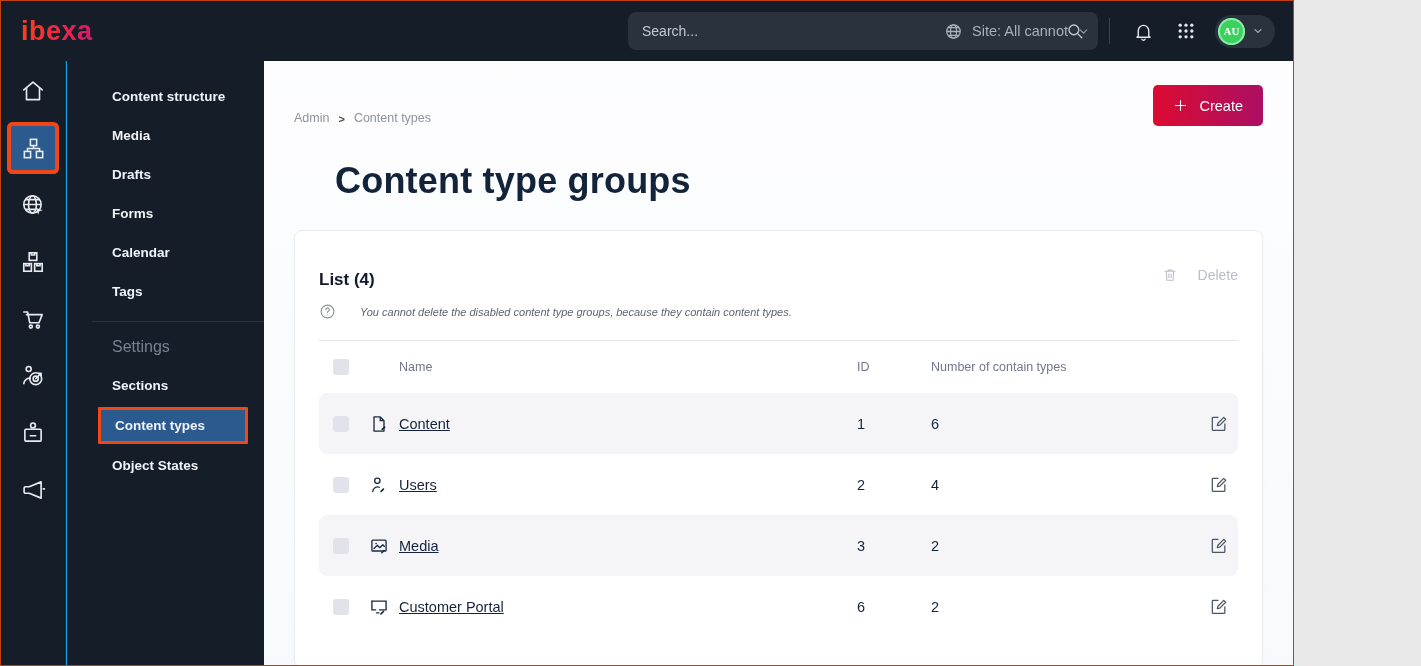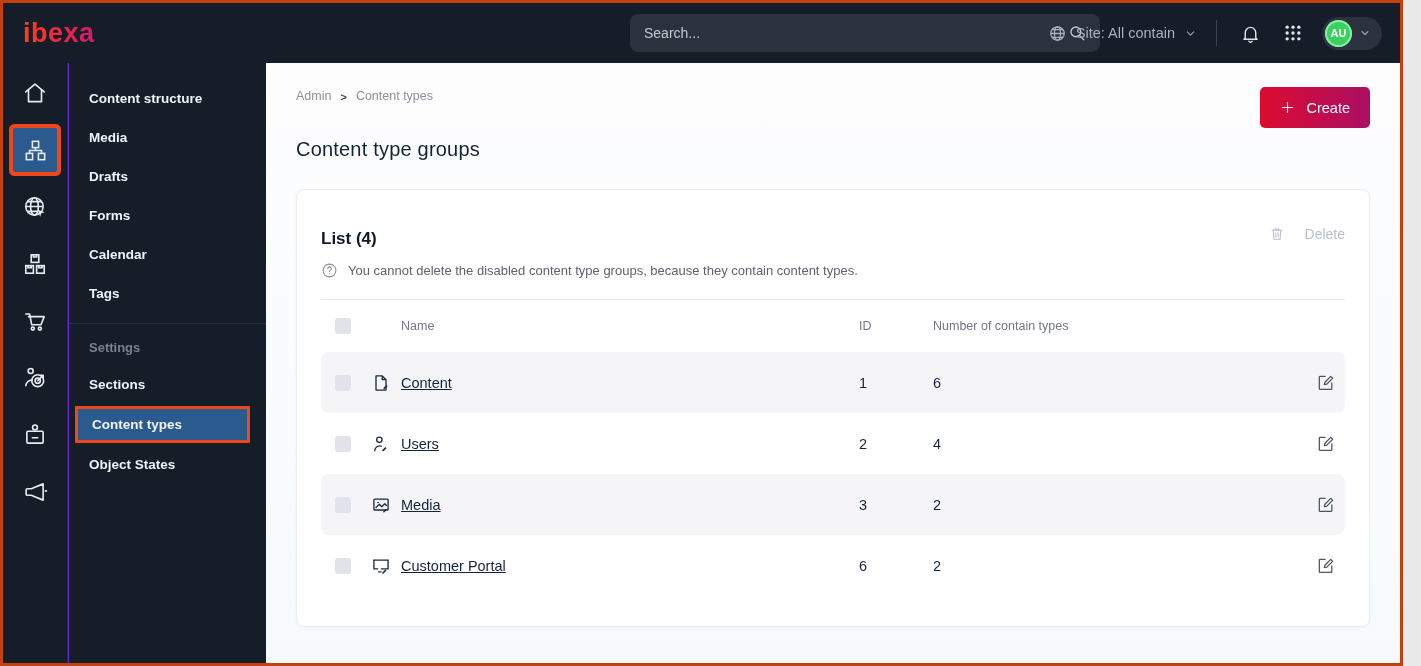--- a/index.html
+++ b/index.html
@@ -1,74 +1,74 @@
 <!DOCTYPE html>
 <html><head>
 <meta charset="utf-8">
 <style>
   * { margin:0; padding:0; box-sizing:border-box; }
   body { background:#e9e9e9; font-family:"Liberation Sans", sans-serif; }
-  .screen { position:relative; width:1403px; height:666px; background:#6d28d9;
-            border:3px solid #c2410c; overflow:hidden; }
+  .screen { position:relative; width:1294px; height:666px; background:#0ea5e9;
+            border:1px solid #c2410c; overflow:hidden; }
 
   
   .topbar { position:absolute; top:0; left:0; right:0; height:60px; background:#151d28; }
   .logo-wrap { position:absolute; left:20px; top:13px; }
   .search { position:absolute; left:627px; top:11px; width:470px; height:38px;
             background:#2a323d; border-radius:8px; display:flex; align-items:center; padding:0 14px; }
   .search input { flex:1; background:transparent; border:none; outline:none;
                   color:#dfe3e8; font-size:14px; font-family:"Liberation Sans", sans-serif; }
   .search input::placeholder { color:#c3c9d1; }
   .top-right { position:absolute; right:18px; top:0; height:60px; display:flex; align-items:center; gap:15px; }
   .site-switcher { display:flex; align-items:center; gap:9px; color:#a9b1bc; font-size:14.5px; cursor:pointer; }
   .v-divider { width:1px; height:26px; background:#3a4450; margin:0 4px; }
   .icon-btn { display:flex; align-items:center; justify-content:center; width:28px; height:28px;
               background:none; border:none; color:#e2e6ea; cursor:pointer; }
   .avatar-pill { display:flex; align-items:center; gap:7px; background:#2a323d;
                  border-radius:17px; padding:3px 11px 3px 3px; cursor:pointer; }
   .avatar { width:27px; height:27px; border-radius:50%; background:#3bd15f;
             color:#ffffff; font-size:11px; font-weight:bold; display:flex;
-            align-items:center; justify-content:center; box-shadow:inset 0 0 0 2px #8cecaa; }
+            align-items:center; justify-content:center; box-shadow:inset 0 0 0 2px #8cecaa;font-family:Liberation Serif, serif; }
   .chev { color:#9aa2ad; display:flex; }
 
   
   .rail { position:absolute; top:60px; left:0; width:65px; bottom:0; background:#151d28;
           border-right:1px solid #242e3a; display:flex; flex-direction:column;
           align-items:center; padding-top:8px; gap:13px; }
   .rail-btn { width:44px; height:44px; display:flex; align-items:center; justify-content:center;
               color:#e8ebf0; background:none; border:none; cursor:pointer; }
   .rail-btn.active { background:#2b5a8f; border-radius:2px; box-shadow:0 0 0 4px #f0471a; }
 
   
   .sidebar { position:absolute; top:60px; left:66px; width:197px; bottom:0;
-             background:#151d28; padding-top:16px; }
+             background:#151d28; padding-top:16px;padding-left:25px; }
   .sb-item { padding:12px 20px; color:#f0f3f7; font-size:13.5px; font-weight:600; cursor:pointer; }
   .sb-divider { height:1px; background:#27313e; margin:10px 0 8px; }
-  .sb-label { padding:8px 20px 10px; color:#78828f; font-size:13px; font-weight:700; }
+  .sb-label { padding:8px 20px 10px; color:#78828f; font-size:16px; font-weight:400; }
   .sb-item.active { background:#2b5a8f; border:3px solid #f0471a;
                     margin:2px 16px 2px 6px; padding:8px 14px; border-radius:1px; }
 
   
   .main { position:absolute; top:60px; left:263px; right:0; bottom:0;
           background:linear-gradient(180deg,#fdfdfe 0%,#f7fafd 100%);
           padding:26px 30px; overflow:hidden; }
-  .breadcrumb { display:flex; align-items:flex-end; gap:9px; font-size:12.5px; color:#8d929c; }
+  .breadcrumb { display:flex; align-items:flex-end; gap:9px; font-size:12.5px; color:#8d929c;margin-top:24px; }
   .crumb-sep { color:#414b59; font-weight:bold; font-size:11px; }
   .create-btn { position:absolute; top:24px; right:30px; height:41px; padding:6px 20px;
                 border:none; border-radius:5px; cursor:pointer;
                 background:linear-gradient(90deg,#dc0b31,#ab0f63);
                 color:#ffffff; font-size:14.5px; font-weight:500;
                 display:flex; align-items:center; gap:11px; font-family:"Liberation Sans", sans-serif; }
-  .page-title { margin-top:35px; font-size:20px; font-weight:400; color:#132339; letter-spacing:0.2px; }
+  .page-title { margin-top:35px; font-size:36px; font-weight:700; color:#132339; letter-spacing:0.2px;margin-left:41px; }
 
   .card { margin-top:28px; background:#ffffff; border:1px solid #ececf2; border-radius:8px;
           padding:26px 24px 30px; box-shadow:0 1px 3px rgba(20,30,50,0.04); }
   .card-head { display:flex; justify-content:space-between; align-items:flex-start; }
   .list-title { font-size:17px; font-weight:700; color:#111a28; margin-bottom:13px;margin-top:13px; }
-  .info-row { display:flex; align-items:center; gap:10px; color:#5d6470; font-size:13px; }
+  .info-row { display:flex; align-items:center; gap:24px; color:#5d6470; font-size:11px;font-style:italic; }
   .delete-btn { display:flex; align-items:center; gap:20px; color:#b9bfca; font-size:14px;
                 background:none; border:none; margin-top:10px; cursor:default;
                 font-family:"Liberation Sans", sans-serif; }
   .table-sep { border-top:1px solid #e4e6eb; margin-top:20px; }
 
   .t-grid { display:grid; grid-template-columns:36px 30px 458px 74px 1fr 40px;
             align-items:center; padding-left:14px; }
   .t-head { height:52px; color:#72778a; font-size:12.5px; }
   .t-row { height:61px; font-size:14.5px; color:#14233c; }
   .t-row.striped { background:#f5f5f8; border-radius:8px; }
@@ -110,21 +110,21 @@
 
     <div class="top-right">
       <div class="site-switcher">
         <span style="display:flex;">
           <svg width="19" height="19" viewBox="0 0 24 24" fill="none" stroke="currentColor" stroke-width="1.6">
             <circle cx="12" cy="12" r="8.5"></circle>
               <ellipse cx="12" cy="12" rx="3.8" ry="8.5"></ellipse>
             <path d="M3.5 12 H20.5 M5 7.2 H19 M5 16.8 H19"></path>
           </svg>
         </span>
-        <span>Site: All contain</span>
+        <span>Site: All cannot</span>
         <span class="chev">
           <svg width="13" height="13" viewBox="0 0 24 24" fill="none" stroke="currentColor" stroke-width="2">
             <path d="M6 9 L12 15 L18 9" stroke-linecap="round" stroke-linejoin="round"></path>
           </svg>
         </span>
       </div>
 
       <div class="v-divider"></div>
 
       <button class="icon-btn">

